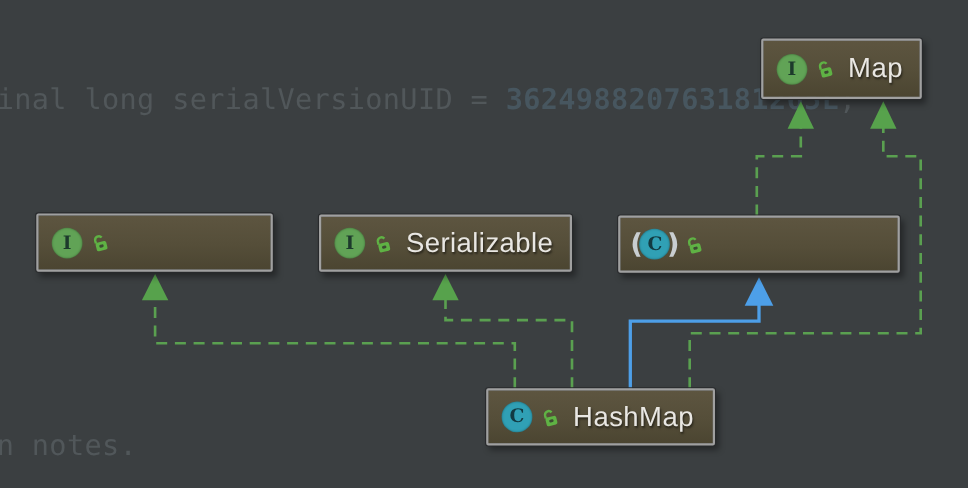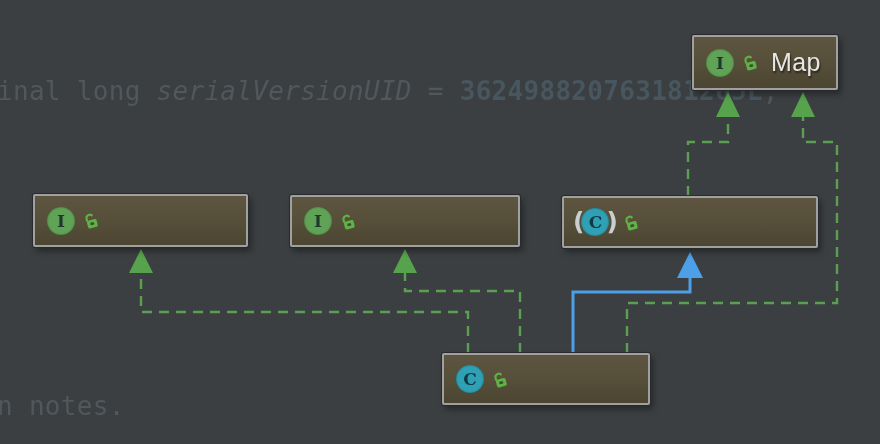--- a/index.html
+++ b/index.html
@@ -8,21 +8,21 @@
     background:#3b3f41;font-family:"Liberation Sans",sans-serif;
   }
   
   .code-layer{
     position:absolute;left:-3px;top:4px;z-index:1;
     font-family:"DejaVu Sans Mono",monospace;
     font-size:26px;line-height:35px;letter-spacing:.3px;
     white-space:pre;color:#51575a;
   }
   .code-row{height:35px;}
-  .code-field{font-style:italic;}
+  .code-field{}
   .code-num{color:#47565f;font-weight:bold;}
   
   .powered{
     position:absolute;left:16px;top:402px;z-index:2;
     font-size:24px;color:#9f9f9f;letter-spacing:.3px;
   }
   
   svg.edges{position:absolute;left:0;top:0;z-index:3;}
   
   .node{
@@ -139,20 +139,21 @@
     <span class="typeicon iface">
         <span>I</span>
       </span>
     <svg class="lock" width="19" height="19" viewBox="0 0 19 19">
       <g transform="rotate(-14 9 10)" fill="#5fb244">
         <path d="M5.2 9.5 V6.8 A3.4 3.4 0 0 1 11.6 5.4" fill="none" stroke="#5fb244" stroke-width="2.2"></path>
         <rect x="4.6" y="9" width="10" height="8" rx="1.8"></rect>
         <rect x="7.6" y="11.6" width="4" height="2.6" rx="1.2" fill="#3c4b32"></rect>
       </g>
     </svg>
+    <span class="nlabel">Serializable</span>
   </div>
 
   <div class="node" id="n-abstractmap">
     <span class="abswrap">
       <span class="paren">(</span>
       <span class="typeicon cls">
           <span>C</span>
         </span>
       <span class="paren">)</span>
     </span>
@@ -169,15 +170,16 @@
     <span class="typeicon cls">
         <span>C</span>
       </span>
     <svg class="lock" width="19" height="19" viewBox="0 0 19 19">
       <g transform="rotate(-14 9 10)" fill="#5fb244">
         <path d="M5.2 9.5 V6.8 A3.4 3.4 0 0 1 11.6 5.4" fill="none" stroke="#5fb244" stroke-width="2.2"></path>
         <rect x="4.6" y="9" width="10" height="8" rx="1.8"></rect>
         <rect x="7.6" y="11.6" width="4" height="2.6" rx="1.2" fill="#3c4b32"></rect>
       </g>
     </svg>
+    <span class="nlabel">HashMap</span>
   </div>
 
 </div>
 
 </body></html>

